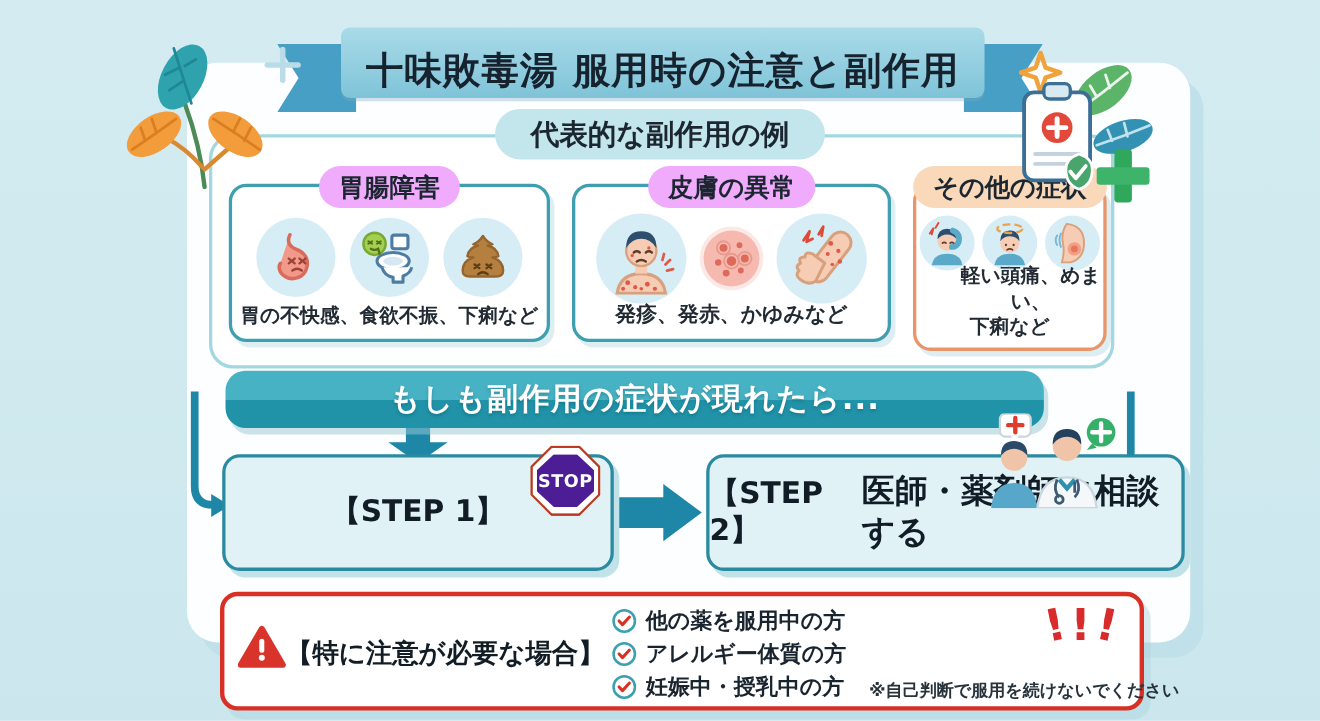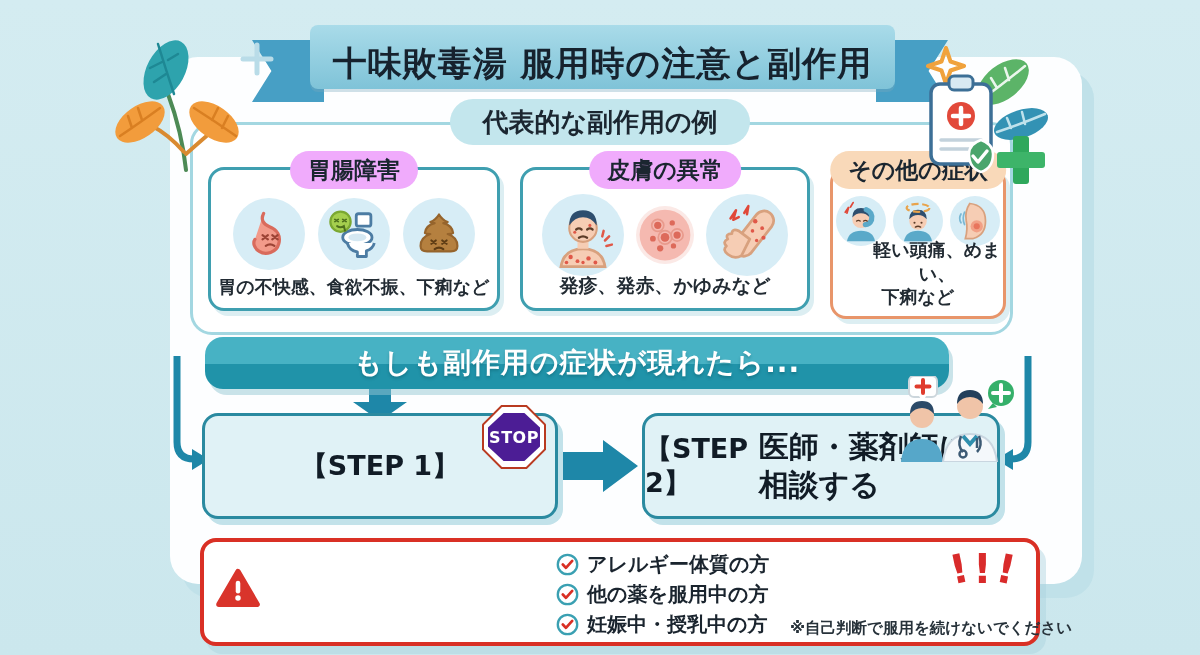--- a/index.html
+++ b/index.html
@@ -293,21 +293,21 @@
     <polygon points="192,449 209,459.5 192,470" fill="#1e87a8"></polygon>
     <path d="M1028 356 V442 Q1028 459 1011 459" stroke="#1e87a8" stroke-width="7" fill="none"></path>
     <polygon points="1013,449 996,459.5 1013,470" fill="#1e87a8"></polygon>
     <polygon points="369,386 391,386 391,402 407,402 380,421 353,402 369,402" fill="#1e87a8"></polygon>
     <polygon points="561,452 603,452 603,440 638,466 603,492 603,480 561,480" fill="#1e87a8"></polygon>
   </svg>
 
   <div class="step-box" style="left:202px; width:356px;">
     <div class="step-label">【STEP 1】</div>
   </div>
-  <div class="step-box" style="left:642px; width:358px;">
+  <div class="step-box" style="left:642px; width:435px;">
     <div class="step-label">【STEP 2】</div>
     <div class="step-action">医師・薬剤師に相談する</div>
   </div>
 
   <div class="stop-o1">
     <div class="stop-o2">
         <div class="stop-o3">
           <span>STOP</span>
         </div>
       </div>
@@ -331,34 +331,35 @@
     <circle cx="70" cy="78" r="3.5" fill="none" stroke="#3c5a74" stroke-width="2.5"></circle>
     <path d="M84 62 v10" stroke="#3c5a74" stroke-width="2.5"></path>
   </svg>
 
   <div class="caution-box">
     <svg class="warn-tri" width="44" height="40" viewBox="0 0 48 44">
       <path d="M24 4 L45 40 H3 Z" fill="#d9342b" stroke="#d9342b" stroke-width="6" stroke-linejoin="round"></path>
       <rect x="21.5" y="14" width="5" height="14" rx="2.5" fill="#ffffff"></rect>
       <circle cx="24" cy="33" r="3" fill="#ffffff"></circle>
     </svg>
+    <div class="caution-title">【特に注意が必要な場合】</div>
     <div class="check-list">
       <div class="check-item">
         <svg width="23" height="23" viewBox="0 0 22 22">
           <circle cx="11" cy="11" r="9.3" fill="#ffffff" stroke="#3aa0b2" stroke-width="2.2"></circle>
           <path d="M6.5 11 l3 3.2 l6 -6.6" stroke="#d93025" stroke-width="2.6" fill="none" stroke-linecap="round" stroke-linejoin="round"></path>
         </svg>
-        <span class="lbl">アレルギー体質の方</span>
+        <span class="lbl">他の薬を服用中の方</span>
       </div>
       <div class="check-item">
         <svg width="23" height="23" viewBox="0 0 22 22">
           <circle cx="11" cy="11" r="9.3" fill="#ffffff" stroke="#3aa0b2" stroke-width="2.2"></circle>
           <path d="M6.5 11 l3 3.2 l6 -6.6" stroke="#d93025" stroke-width="2.6" fill="none" stroke-linecap="round" stroke-linejoin="round"></path>
         </svg>
-        <span class="lbl">他の薬を服用中の方</span>
+        <span class="lbl">アレルギー体質の方</span>
       </div>
       <div class="check-item">
         <svg width="23" height="23" viewBox="0 0 22 22">
           <circle cx="11" cy="11" r="9.3" fill="#ffffff" stroke="#3aa0b2" stroke-width="2.2"></circle>
           <path d="M6.5 11 l3 3.2 l6 -6.6" stroke="#d93025" stroke-width="2.6" fill="none" stroke-linecap="round" stroke-linejoin="round"></path>
         </svg>
         <span class="lbl">妊娠中・授乳中の方</span>
       </div>
     </div>
     <div class="alert-marks">

